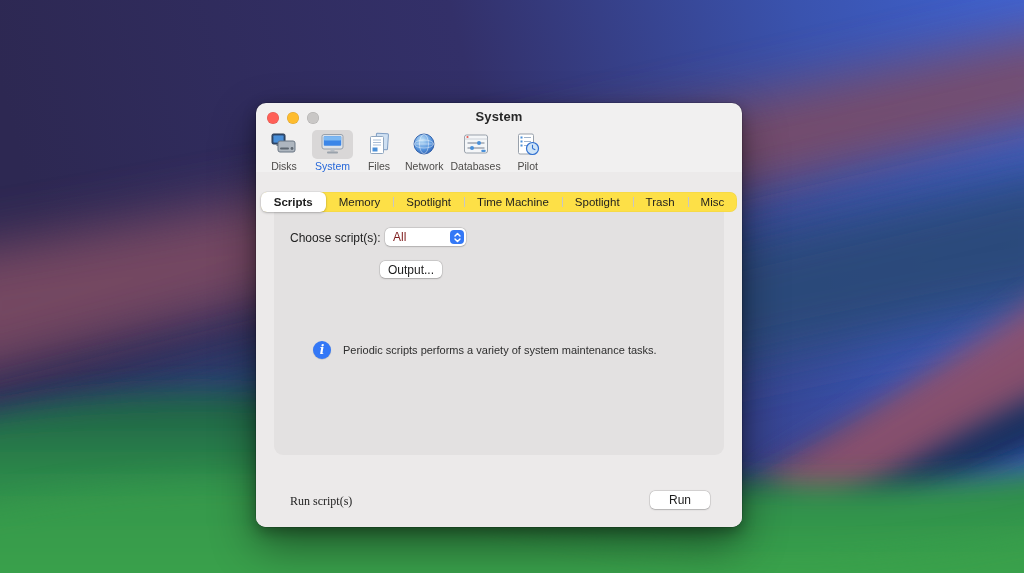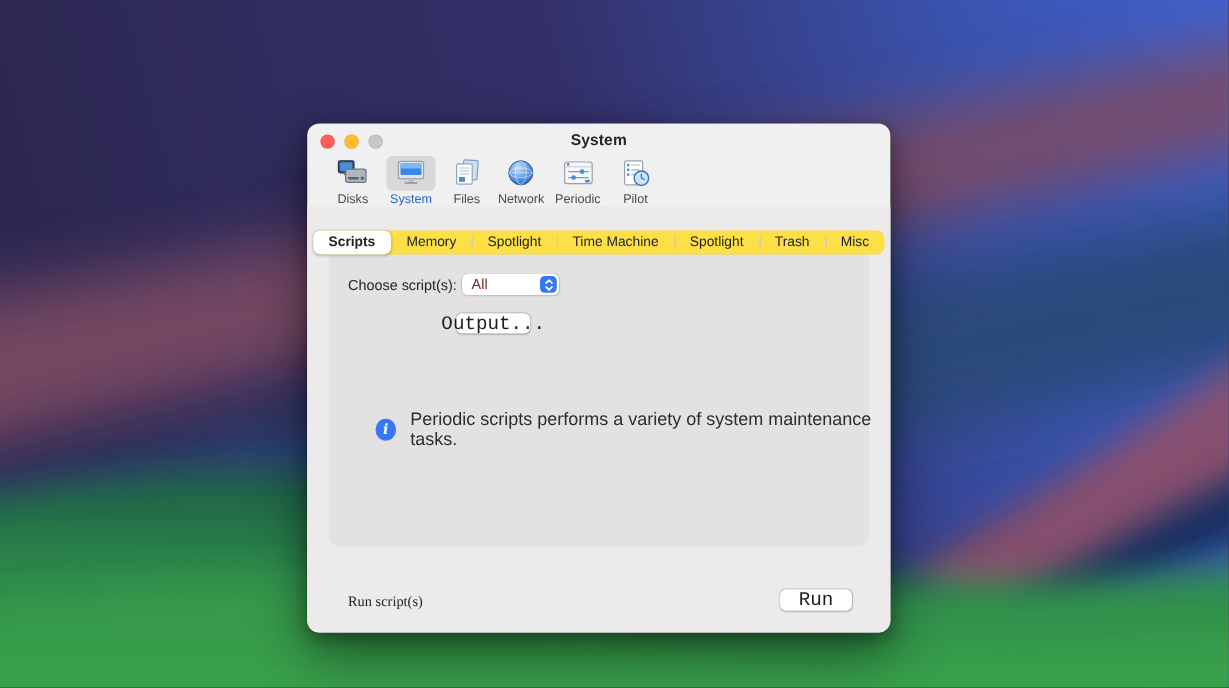--- a/index.html
+++ b/index.html
@@ -11,21 +11,21 @@
   .mac-window{position:absolute;left:256px;top:103px;width:486px;height:424px;
       background:#f1f0f0;border-radius:10px;
       box-shadow:0 0 0 .5px rgba(0,0,0,.25),0 18px 45px rgba(0,0,0,.45),0 5px 14px rgba(0,0,0,.3);}
   .titlebar{position:relative;height:25px;}
   .title{position:absolute;left:0;right:0;top:6px;text-align:center;
       font-size:13px;font-weight:bold;color:#272727;letter-spacing:.1px;}
   .lights{position:absolute;left:11px;top:9px;display:flex;gap:8px;}
   .light{width:12px;height:12px;border-radius:50%;box-shadow:inset 0 0 0 .5px rgba(0,0,0,.15);}
 
   
-  .toolbar{display:flex;align-items:flex-end;gap:7px;padding:2px 0 3px 17px;}
+  .toolbar{display:flex;align-items:flex-end;gap:7px;padding:2px 0 3px 7px;}
   .tb-item{display:flex;flex-direction:column;align-items:center;cursor:default;}
   .tb-iconbox{height:27px;display:flex;align-items:center;justify-content:center;
       padding:1px 7px;border-radius:5px;}
   .tb-item.selected .tb-iconbox{background:#d9d7d7;}
   .tb-label{font-size:10.5px;color:#4d4b49;margin-top:1px;}
   .tb-item.selected .tb-label{color:#2667d9;}
   .toolbar-divider{height:1px;background:#d9d7d6;}
 
   
   .window-body{position:absolute;left:0;right:0;top:69px;bottom:0;background:#eceaea;
@@ -49,30 +49,30 @@
   .lbl{position:absolute;font-size:12px;color:#232323;}
   .choose-label{left:34px;top:59px;}
   .popup{position:absolute;left:129px;top:56px;width:81px;height:18px;background:#fff;
       border-radius:5px;box-shadow:0 0 0 .5px rgba(0,0,0,.16),0 .5px 1.5px rgba(0,0,0,.15);
       display:flex;align-items:center;cursor:default;}
   .popup-value{flex:1;font-size:12px;color:#7f1d1d;padding-left:8px;}
   .popup-caret{width:14px;height:14px;margin-right:2px;border-radius:4px;background:#3478F6;
       display:flex;align-items:center;justify-content:center;}
   .btn{position:absolute;background:#fff;border:none;border-radius:5px;
       box-shadow:0 0 0 .5px rgba(0,0,0,.16),0 .5px 1.5px rgba(0,0,0,.18);
-      font-size:16px;color:#1c1c1c;font-family:Liberation Mono, monospace;
+      font-size:12px;color:#1c1c1c;font-family:Liberation Sans, sans-serif;
       display:flex;align-items:center;justify-content:center;cursor:default;}
   .output-btn{left:124px;top:89px;width:62px;height:17px;}
   .run-btn{left:394px;top:319px;width:60px;height:18px;}
   .info-row{position:absolute;left:57px;top:169px;display:flex;align-items:center;gap:12px;}
   .info-badge{width:18px;height:18px;border-radius:50%;background:#3478F6;
       display:flex;align-items:center;justify-content:center;
       font-family:"DejaVu Serif",serif;font-style:italic;font-weight:bold;
       font-size:12px;color:#fff;box-shadow:0 .5px 1px rgba(0,0,0,.2);}
-  .info-text{font-size:15px;color:#2e2e2e;}
+  .info-text{font-size:11px;color:#2e2e2e;}
   .run-label{left:34px;top:322px;font-family:Liberation Serif, serif;}
 </style>
 </head>
 <body>
 
 <div class="stage">
 
   <svg class="wallpaper" viewBox="0 0 1024 573" preserveAspectRatio="none">
     <defs>
       <linearGradient id="gBase" x1="0" y1="0.15" x2="1" y2="0">
@@ -181,21 +181,21 @@
             <rect x="2.5" y="3" width="23" height="18" rx="2" fill="#f4f6f8" stroke="#99a1ab" stroke-width="1"></rect>
             <line x1="2.5" y1="7" x2="25.5" y2="7" stroke="#c4cad1" stroke-width="0.8"></line>
             <circle cx="5.5" cy="5" r="1.1" fill="#e8574f"></circle>
             <line x1="5.5" y1="11" x2="22.5" y2="11" stroke="#8a93a0" stroke-width="1.2"></line>
             <circle cx="17" cy="11" r="2" fill="#4a90d9"></circle>
             <line x1="5.5" y1="16" x2="22.5" y2="16" stroke="#8a93a0" stroke-width="1.2"></line>
             <circle cx="10" cy="16" r="2" fill="#4a90d9"></circle>
             <rect x="19.5" y="17.8" width="4" height="2.2" rx="0.5" fill="#4a90d9"></rect>
           </svg>
         </span>
-        <span class="tb-label">Periodic</span>
+        <span class="tb-label">Databases</span>
       </div>
 
       <div class="tb-item">
         <span class="tb-iconbox">
           <svg width="26" height="26" viewBox="0 0 26 26">
             <rect x="3.5" y="2" width="15" height="20" rx="1.5" fill="#ffffff" stroke="#99a1ab" stroke-width="1"></rect>
             <rect x="5.5" y="4.5" width="2" height="2" fill="#4a90d9"></rect>
             <line x1="9" y1="5.5" x2="16" y2="5.5" stroke="#9fb4cd" stroke-width="1"></line>
             <rect x="5.5" y="8.5" width="2" height="2" fill="#4a90d9"></rect>
             <line x1="9" y1="9.5" x2="16" y2="9.5" stroke="#9fb4cd" stroke-width="1"></line>

